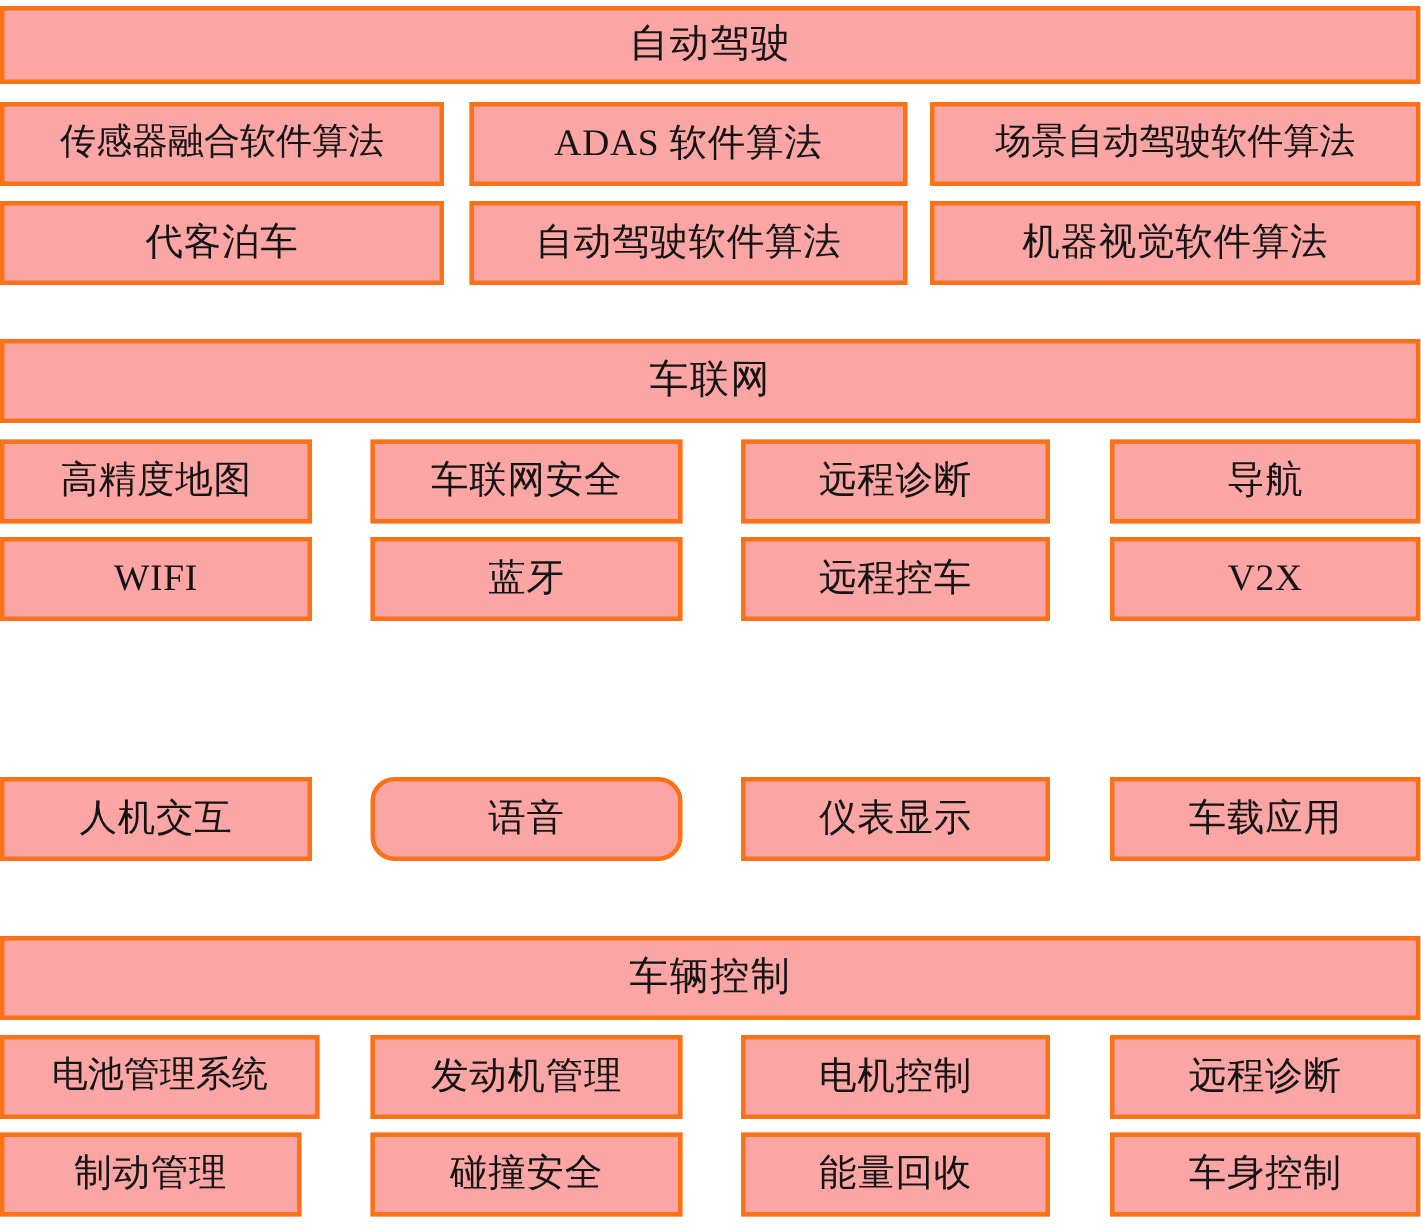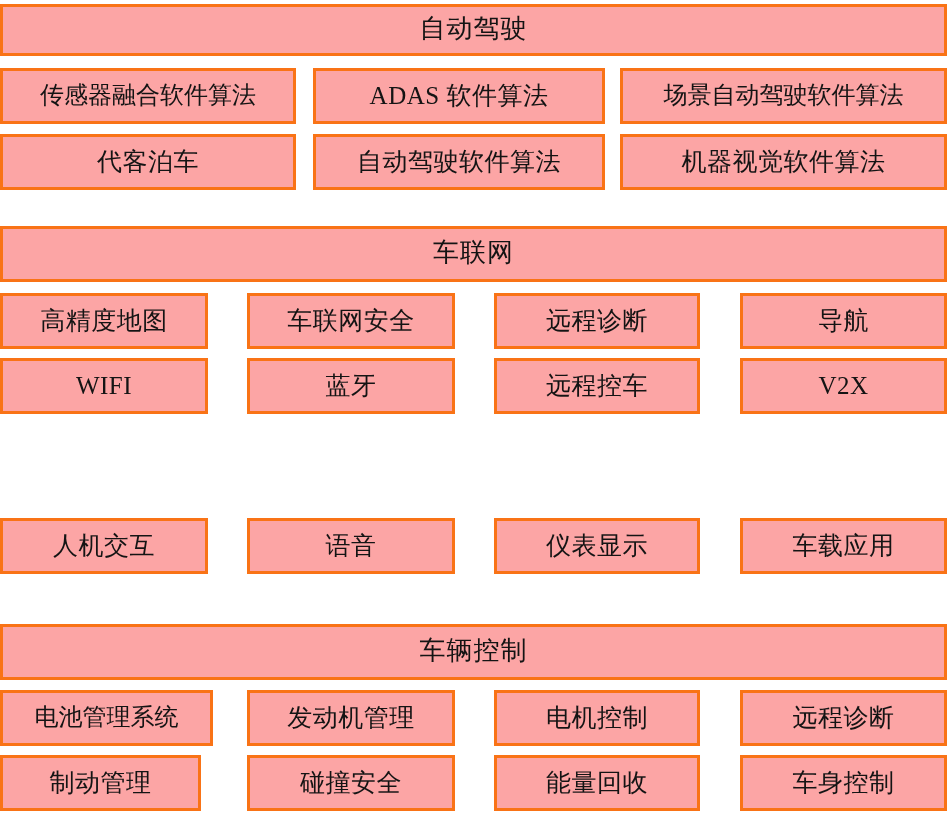--- a/index.html
+++ b/index.html
@@ -126,21 +126,21 @@
       <span class="label">V2X</span>
     </div>
   </div>
 
   <div class="section" style="top:454px;height:124px;">
 
 
     <div class="box leaf-box" style="left:0px; top:64px; width:208px; height:56px;">
       <span class="label">人机交互</span>
     </div>
-    <div class="box leaf-box" style="left:247px; top:64px; width:208px; height:56px;">
+    <div class="box leaf-box" style="left:247px; top:64px; width:208px; height:56px;border-radius:16px;">
       <span class="label">语音</span>
     </div>
     <div class="box leaf-box" style="left:494px; top:64px; width:206px; height:56px;">
       <span class="label">仪表显示</span>
     </div>
     <div class="box leaf-box" style="left:740px; top:64px; width:207px; height:56px;">
       <span class="label">车载应用</span>
     </div>
   </div>
 

